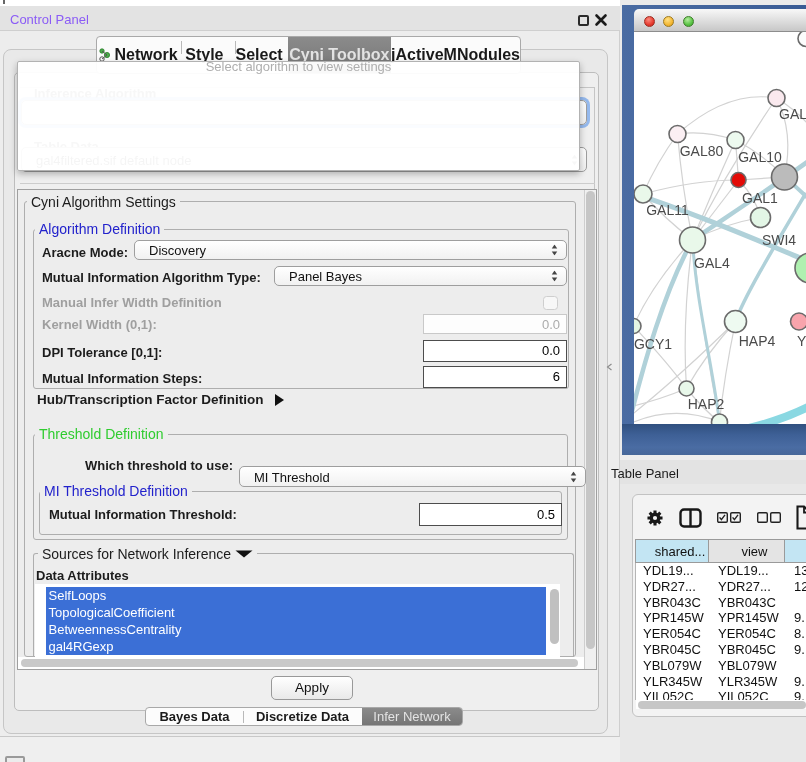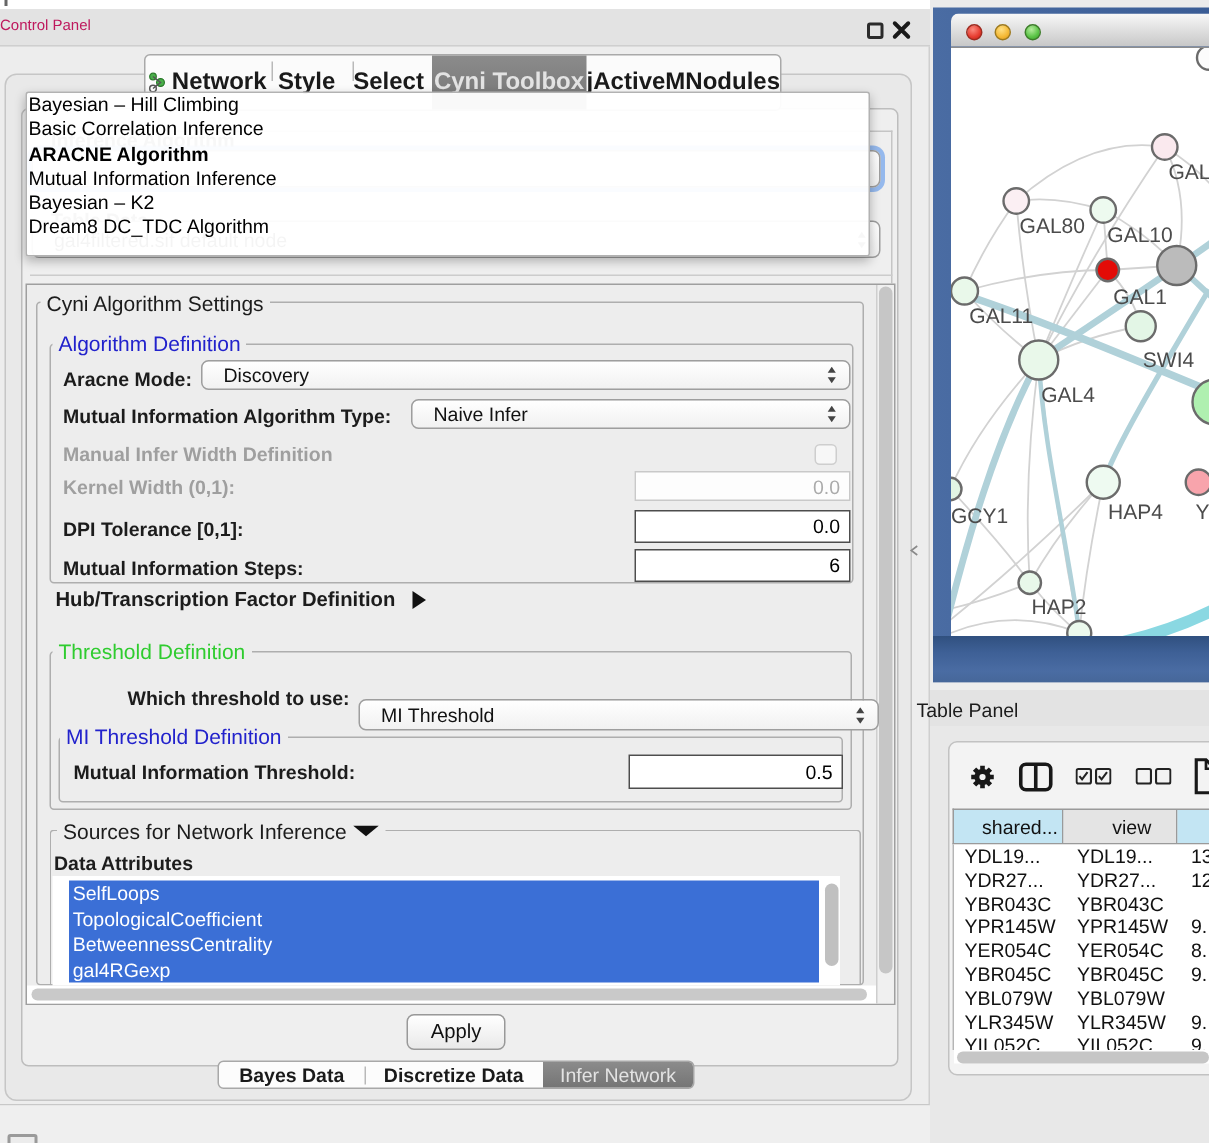--- a/index.html
+++ b/index.html
@@ -17,21 +17,21 @@
 .grp{position:absolute;border:1px solid #aeaeae;border-radius:3px}
 .gt{position:absolute;background:#ededed;padding:0 4px;font-size:14px;white-space:nowrap;line-height:14px}
 </style>
 </head>
 <body>
 
 <div class="abs" style="left:3px;top:0;width:2px;height:4px;background:#666"></div>
 <div class="abs" style="left:0;top:6px;width:620px;height:731px;background:#ededed;border-right:1px solid #cfcfcf;border-bottom:1px solid #c8c8c8;border-top:1px solid #d6d6d6"></div>
 
 <div class="abs" style="left:0;top:6px;width:620px;height:25px;background:#e3e3e3;border-bottom:1px solid #cfcfcf"></div>
-<div class="abs" style="left:0;top:12px;font-size:10px;color:#be185d">Control Panel</div>
+<div class="abs" style="left:10px;top:12px;font-size:13px;color:#8b5cf6">Control Panel</div>
 <div class="abs" style="left:578px;top:15px;width:11px;height:11px;border:2px solid #2b2b2b;border-radius:2px"></div>
 <svg class="abs" style="left:594px;top:13px" width="14" height="14">
     <path d="M2.5 2.5 L11.5 11.5 M11.5 2.5 L2.5 11.5" stroke="#1a1a1a" stroke-width="2.6" stroke-linecap="round"></path>
   </svg>
 
 <div class="abs" style="left:3px;top:49px;width:605px;height:685px;background:#e9e9e9;border:1px solid #c6c6c6;border-radius:8px"></div>
 
 <div class="abs" style="left:14px;top:72px;width:585px;height:639px;background:#efefef;border:1px solid #bdbdbd;border-radius:5px"></div>
 
 <div class="abs" style="left:96px;top:36px;width:425px;height:38px;background:#fbfbfb;border:1px solid #a9a9a9;border-radius:4px;display:flex;font-size:16px;font-weight:bold;color:#1a1a1a;position:absolute">
@@ -61,28 +61,21 @@
       <path d="M4.5 0 L8 5 H1 Z" fill="#555"></path>
       <path d="M4.5 14 L8 9 H1 Z" fill="#555"></path>
     </svg>
   </div>
 
 <div class="abs" style="left:20px;top:87px;width:575px;height:1px;background:#c5c5c5"></div>
 <div class="abs" style="left:594px;top:87px;width:1px;height:102px;background:#c5c5c5"></div>
 <div class="abs" style="left:20px;top:183px;width:575px;height:1px;background:#cccccc"></div>
 
 <div class="abs" style="left:17px;top:61px;width:563px;height:110px;background:rgba(255,255,255,0.955);border:1px solid #b2b2b2;border-radius:2px;box-shadow:0 3px 7px rgba(0,0,0,0.28);font-size:13px;color:#000">
-  <div style="padding-left:1px;line-height:16.3px">
-    Bayesian – Hill Climbing<br>
-    Basic Correlation Inference<br>
-    <span class="b">ARACNE Algorithm</span><br>
-    Mutual Information Inference<br>
-    Bayesian – K2<br>
-    Dream8 DC_TDC Algorithm
-  </div>
+  <div style="text-align:center;color:#aeaeae;height:11px;line-height:10px">Select algorithm to view settings</div>
 </div>
 
 <div class="abs" style="left:17px;top:189px;width:580px;height:481px;background:#ededed;border:1px solid #9f9f9f"></div>
 
 <div class="abs" style="left:584px;top:190px;width:12px;height:479px;background:#f0f0f0;border-left:1px solid #cecece"></div>
 <div class="abs" style="left:586px;top:191px;width:9px;height:458px;background:#c6c6c6;border-radius:4.5px"></div>
 
 <div class="grp" style="left:24px;top:201px;width:552px;height:456px"></div>
 <div class="gt" style="left:27px;top:195px;color:#1c1c1c">Cyni Algorithm Settings</div>
 
@@ -93,21 +86,21 @@
 <div class="combo" style="left:134px;top:240px;width:433px;height:20px">
     <span class="ct">Discovery</span>
 <svg class="cyar" viewBox="0 0 9 14">
       <path d="M4.5 0 L8 5 H1 Z" fill="#444"></path>
       <path d="M4.5 14 L8 9 H1 Z" fill="#444"></path>
     </svg>
   </div>
 
 <div class="lbl" style="left:42px;top:270px">Mutual Information Algorithm Type:</div>
 <div class="combo" style="left:274px;top:266px;width:293px;height:20px">
-    <span class="ct">Naive Infer</span>
+    <span class="ct">Panel Bayes</span>
 <svg class="cyar" viewBox="0 0 9 14">
       <path d="M4.5 0 L8 5 H1 Z" fill="#444"></path>
       <path d="M4.5 14 L8 9 H1 Z" fill="#444"></path>
     </svg>
   </div>
 
 <div class="lbl dis" style="left:42px;top:295px">Manual Infer Width Definition</div>
 <div class="abs" style="left:543px;top:296px;width:15px;height:14px;background:#f7f7f7;border:1px solid #cecece;border-radius:3.5px"></div>
 
 <div class="lbl dis" style="left:42px;top:317px">Kernel Width (0,1):</div>
@@ -150,21 +143,21 @@
 
 <div class="lbl" style="left:36px;top:568px">Data Attributes</div>
 
 <div class="abs" style="left:35px;top:584px;width:525px;height:73px;background:#fff"></div>
 <div class="abs" style="left:45.5px;top:586.5px;width:500.5px;height:68.5px;background:#3b6fd6;color:#fff;font-size:13px;line-height:17.1px;padding-left:3px">SelfLoops<br>TopologicalCoefficient<br>BetweennessCentrality<br>gal4RGexp</div>
 <div class="abs" style="left:550px;top:589px;width:9px;height:55px;background:#c0c0c0;border-radius:4.5px"></div>
 
 <div class="abs" style="left:18px;top:657px;width:566px;height:12px;background:#fff"></div>
 <div class="abs" style="left:21px;top:659px;width:557px;height:8px;background:#c9c9c9;border-radius:4px"></div>
 
-<div class="abs" style="left:271px;top:676px;width:66px;height:24px;background:linear-gradient(180deg,#ffffff,#e9e9e9);border:1px solid #999;border-radius:5px;font-size:13.5px;color:#111;text-align:center;line-height:22px">Apply</div>
+<div class="abs" style="left:271px;top:676px;width:82px;height:24px;background:linear-gradient(180deg,#ffffff,#e9e9e9);border:1px solid #999;border-radius:5px;font-size:13.5px;color:#111;text-align:center;line-height:22px">Apply</div>
 
 <div class="abs" style="left:145px;top:707px;width:318px;height:19px;background:#fcfcfc;border:1px solid #a8a8a8;border-radius:4px;display:flex;font-size:13px;font-weight:bold;color:#1a1a1a">
   <div style="width:97px;display:flex;align-items:center;justify-content:center">Bayes Data</div>
   <div style="width:119px;display:flex;align-items:center;justify-content:center">Discretize Data</div>
   <div style="flex:1;display:flex;align-items:center;justify-content:center;background:linear-gradient(180deg,#8b8b8b,#757575);color:#e3e3e3;font-weight:normal;border-radius:0 3px 3px 0">Infer Network</div>
   <div style="position:absolute;left:97px;top:3px;width:1px;height:12px;background:#b9b9b9"></div>
 </div>
 
 <div class="abs" style="left:0;top:737px;width:620px;height:25px;background:#efefef"></div>
 

